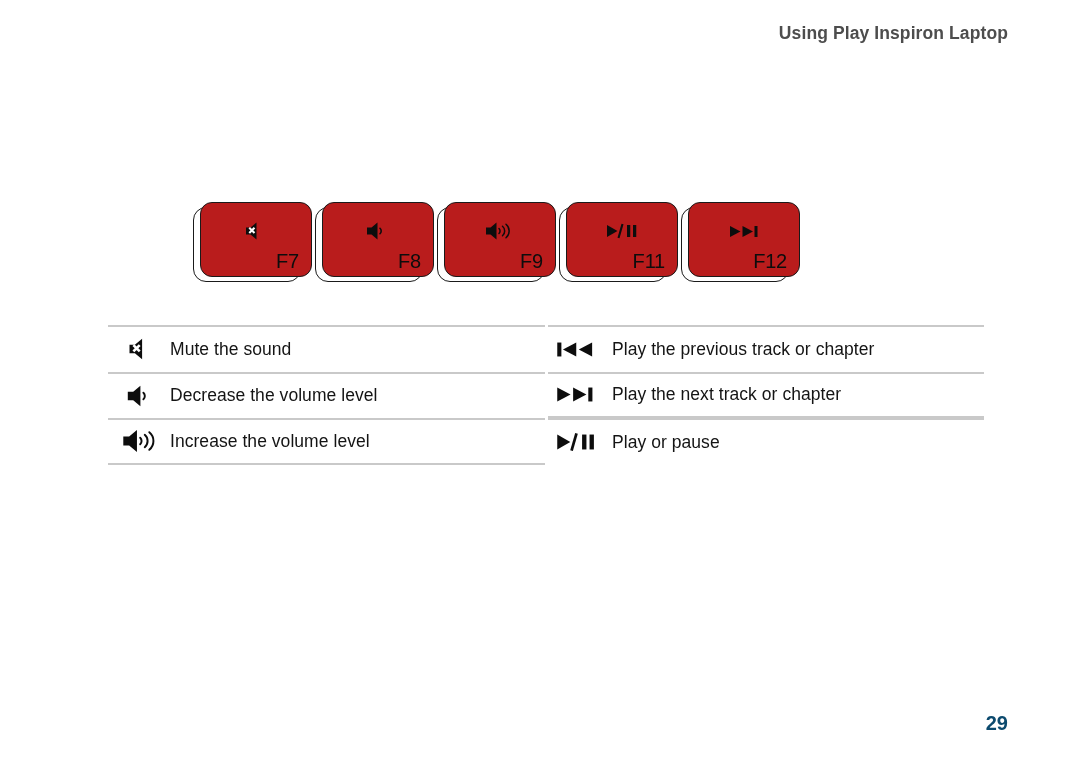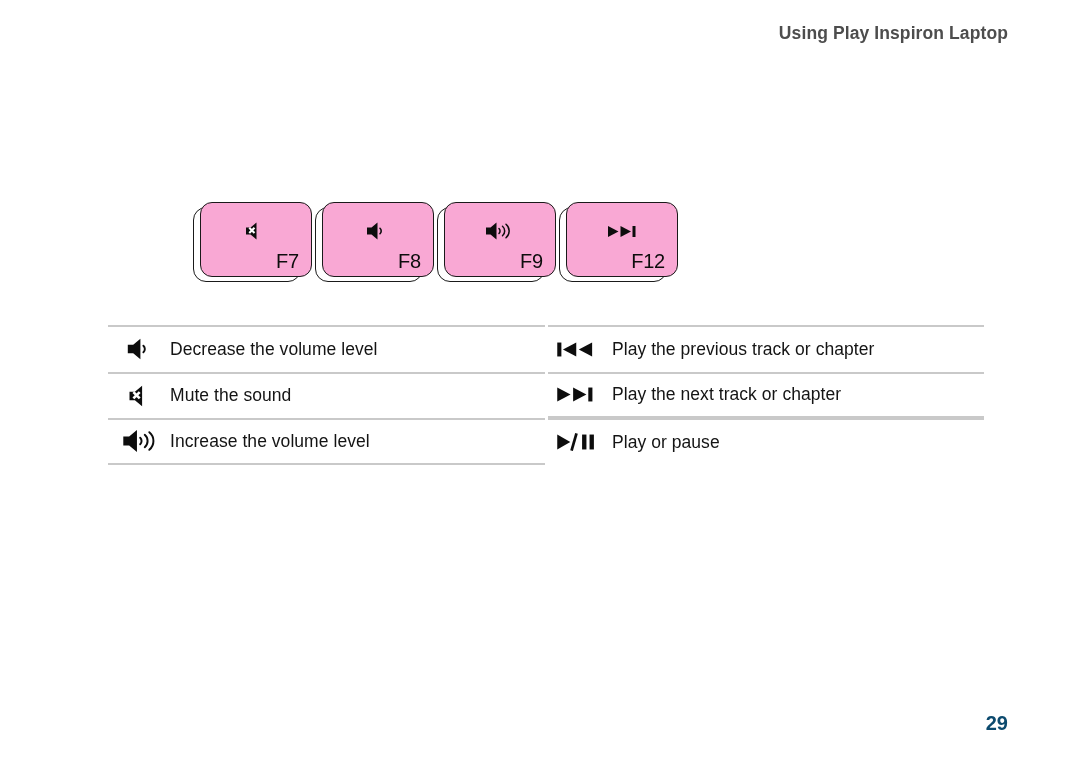--- a/index.html
+++ b/index.html
@@ -59,21 +59,21 @@
   }
   
   .key-inner {
     position: absolute;
     left: 7px;
     top: 0;
     width: 112px;
     height: 75px;
     border: 1.8px solid #1a1a1a;
     border-radius: 12px;
-    background: #f9a8d4;
+    background: #b91c1c;
     box-sizing: border-box;
   }
   .key-glyph {
     position: absolute;
     left: 0;
     right: 0;
     top: 15px;
     height: 26px;
     display: flex;
     align-items: center;
@@ -183,20 +183,34 @@
           <path d="M28 15 A7 7 0 0 1 28 25" stroke="#0d0d0d" stroke-width="3" fill="none" stroke-linecap="round"></path>
           <path d="M35 10.5 A12.5 12.5 0 0 1 35 29.5" stroke="#0d0d0d" stroke-width="3" fill="none" stroke-linecap="round"></path>
           <path d="M42 6.5 A17.5 17.5 0 0 1 42 33.5" stroke="#0d0d0d" stroke-width="3" fill="none" stroke-linecap="round"></path>
         </svg>
       </div>
       <div class="key-label">F9</div>
     </div>
   </div>
 
 
+  <div class="key">
+    <div class="key-outer"></div>
+    <div class="key-inner">
+      <div class="key-glyph">
+        <svg width="33" height="16" viewBox="0 0 66 32" aria-hidden="true">
+          <path d="M2 4 V28 L23 16 Z" fill="#0d0d0d"></path>
+          <path d="M33 2 L25 30" stroke="#0d0d0d" stroke-width="4.2"></path>
+          <rect x="42" y="4" width="6.5" height="24" fill="#0d0d0d"></rect>
+          <rect x="54" y="4" width="6.5" height="24" fill="#0d0d0d"></rect>
+        </svg>
+      </div>
+      <div class="key-label">F11</div>
+    </div>
+  </div>
 
   <div class="key">
     <div class="key-outer"></div>
     <div class="key-inner">
       <div class="key-glyph">
         <svg width="30" height="15" viewBox="0 0 60 30" aria-hidden="true">
           <path d="M2 4 V26 L23 15 Z" fill="#0d0d0d"></path>
           <path d="M27 4 V26 L48 15 Z" fill="#0d0d0d"></path>
           <rect x="51" y="4" width="6" height="22" fill="#0d0d0d"></rect>
         </svg>
@@ -204,36 +218,36 @@
       <div class="key-label">F12</div>
     </div>
   </div>
 
 </div>
 
 <div class="legend left">
 
   <div class="legend-row">
     <div class="legend-icon">
+      <svg width="27" height="24" viewBox="0 0 44 40" aria-hidden="true">
+        <path d="M2 13 H11 L23 3 V37 L11 27 H2 Z" fill="#0d0d0d"></path>
+        <path d="M8.5 13.5 L19 24 M19 13.5 L8.5 24" stroke="#ffffff" stroke-width="4.4" stroke-linecap="butt"></path>
+      </svg>
+    </div>
+    <div class="legend-text">Mute the sound</div>
+  </div>
+
+  <div class="legend-row">
+    <div class="legend-icon">
       <svg width="30" height="24" viewBox="0 0 48 40" aria-hidden="true">
         <path d="M2 13 H11 L23 3 V37 L11 27 H2 Z" fill="#0d0d0d"></path>
         <path d="M28 14.5 A7.5 7.5 0 0 1 28 25.5" stroke="#0d0d0d" stroke-width="3.2" fill="none" stroke-linecap="round"></path>
       </svg>
     </div>
     <div class="legend-text">Decrease the volume level</div>
-  </div>
-
-  <div class="legend-row">
-    <div class="legend-icon">
-      <svg width="27" height="24" viewBox="0 0 44 40" aria-hidden="true">
-        <path d="M2 13 H11 L23 3 V37 L11 27 H2 Z" fill="#0d0d0d"></path>
-        <path d="M8.5 13.5 L19 24 M19 13.5 L8.5 24" stroke="#ffffff" stroke-width="4.4" stroke-linecap="butt"></path>
-      </svg>
-    </div>
-    <div class="legend-text">Mute the sound</div>
   </div>
 
   <div class="legend-row last">
     <div class="legend-icon">
       <svg width="39" height="26" viewBox="0 0 60 40" aria-hidden="true">
         <path d="M2 13 H11 L23 3 V37 L11 27 H2 Z" fill="#0d0d0d"></path>
         <path d="M28 15 A7 7 0 0 1 28 25" stroke="#0d0d0d" stroke-width="3" fill="none" stroke-linecap="round"></path>
         <path d="M35 10.5 A12.5 12.5 0 0 1 35 29.5" stroke="#0d0d0d" stroke-width="3" fill="none" stroke-linecap="round"></path>
         <path d="M42 6.5 A17.5 17.5 0 0 1 42 33.5" stroke="#0d0d0d" stroke-width="3" fill="none" stroke-linecap="round"></path>
       </svg>

